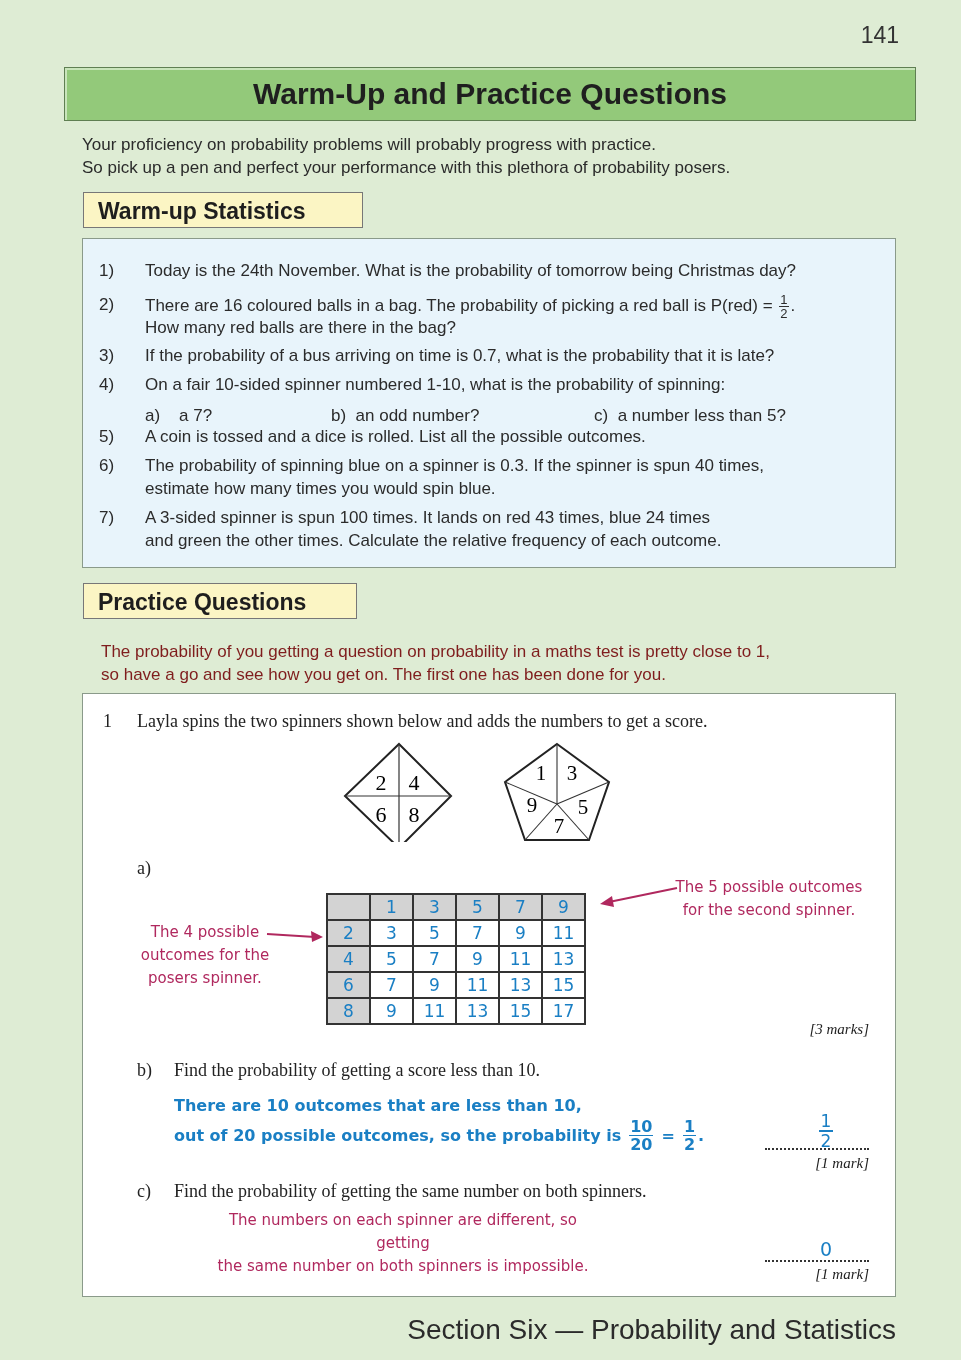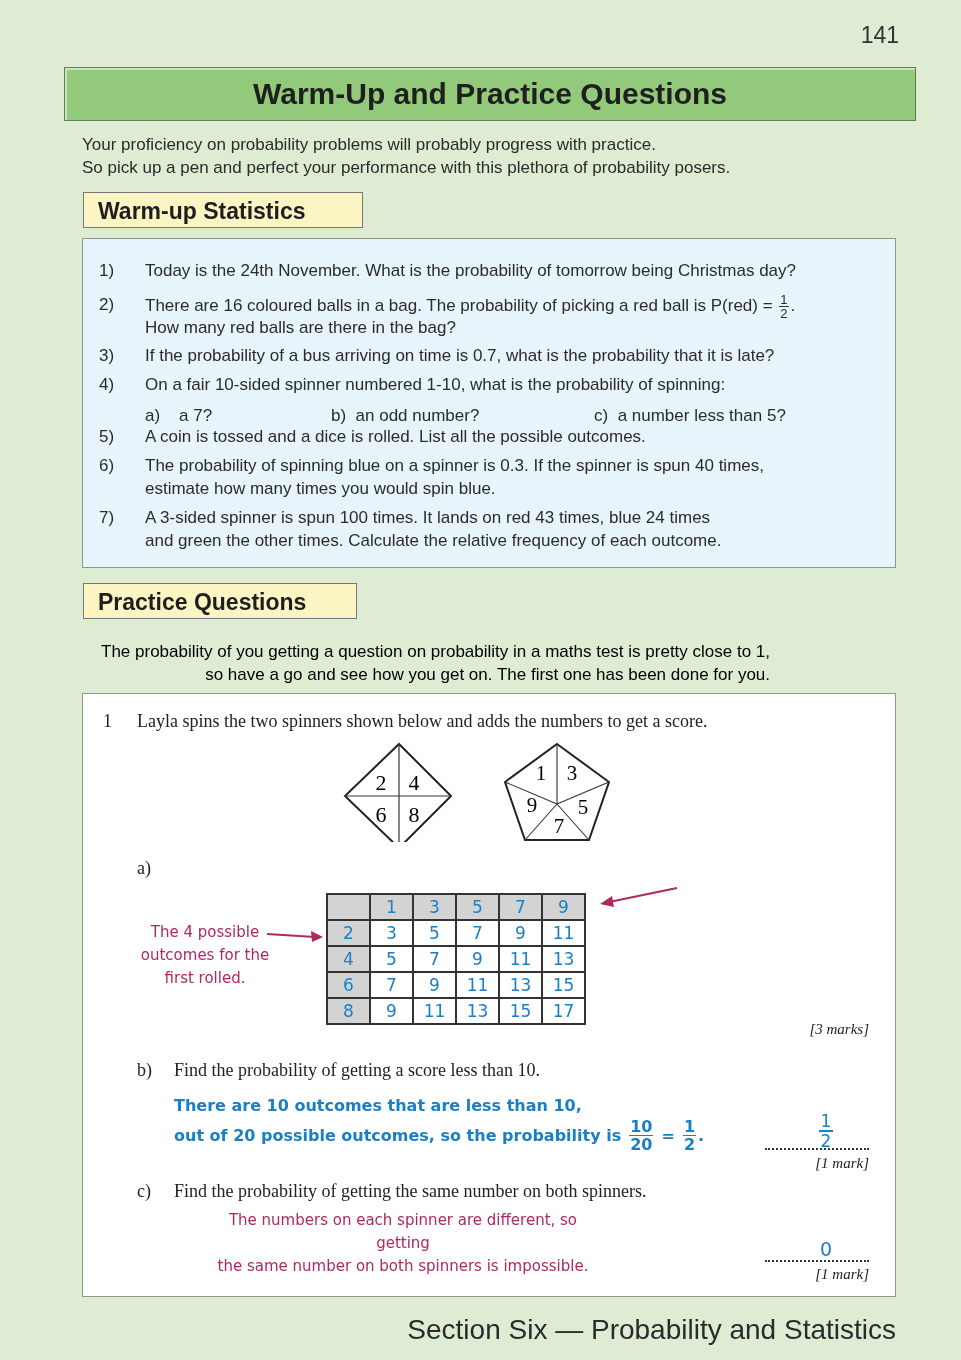--- a/index.html
+++ b/index.html
@@ -30,21 +30,21 @@
     left: 82px; top: 238px; width: 814px; height: 330px;
     background: #e8f4fb; border: 1px solid #8a9a8a; box-sizing: border-box;
   }
   .q { position: absolute; left: 16px; font-size: 17px; line-height: 23px; color: #2b2b2b; }
   .q .num { position: absolute; left: 0; width: 40px; }
   .q .txt { position: absolute; left: 46px; white-space: nowrap; }
   .frac { display: inline-block; vertical-align: middle; text-align: center; font-size: 13px; line-height: 13px; margin: 0 2px; }
   .frac .n { display: block; border-bottom: 1px solid #333; padding: 0 1px; }
   .frac .d { display: block; }
   .sub { position: absolute; margin-top: 8px; }
-  .prac-intro { left: 101px; top: 640px; font-size: 17px; line-height: 23px; color: #000000; text-align: right; }
+  .prac-intro { left: 101px; top: 640px; font-size: 17px; line-height: 23px; color: #7f1d1d; }
   .exam-box {
     left: 82px; top: 693px; width: 814px; height: 604px;
     background: #fff; border: 1px solid #8a9a8a; box-sizing: border-box;
     font-family: "Liberation Serif", serif; color: #222;
   }
   .serif { font-family: "Liberation Serif", serif; font-size: 18px; }
   .hand-blue { color: #1a7fc4; font-family: "DejaVu Sans", sans-serif; }
   .hand-red { color: #b0285e; font-family: "DejaVu Sans", sans-serif; font-size: 15px; line-height: 23px; text-align: center; }
   table.grid {
     position: absolute; left: 243px; top: 199px;
@@ -147,27 +147,31 @@
       <text x="218" y="91" font-size="21" font-family="Liberation Serif, serif" text-anchor="middle">7</text>
       <text x="191" y="70" font-size="21" font-family="Liberation Serif, serif" text-anchor="middle">9</text>
     </g>
   </svg>
 
   <div class="abs serif" style="left:54px; top:164px;">a)</div>
 
   <div class="abs hand-red" style="left:52px; top:227px; width:140px;">
     <div>The 4 possible</div>
     <div>outcomes for the</div>
-    <div>first rolled.</div>
+    <div>posers spinner.</div>
   </div>
   <svg class="abs" style="left:182px; top:233px;" width="60" height="16">
     <line x1="2" y1="7" x2="50" y2="10" stroke="#b0285e" stroke-width="2"></line>
     <polygon points="58,10 46,4 47,15" fill="#b0285e"></polygon>
   </svg>
 
+  <div class="abs hand-red" style="left:586px; top:182px; width:200px;">
+    <div>The 5 possible outcomes</div>
+    <div>for the second spinner.</div>
+  </div>
   <svg class="abs" style="left:514px; top:192px;" width="82" height="22">
     <line x1="80" y1="2" x2="12" y2="16" stroke="#b0285e" stroke-width="2"></line>
     <polygon points="3,18 15,10 17,21" fill="#b0285e"></polygon>
   </svg>
 
   <table class="grid">
     <tbody id="grid-body">
         <tr>
           <td class="hd"></td>
           <td class="hd">1</td>

